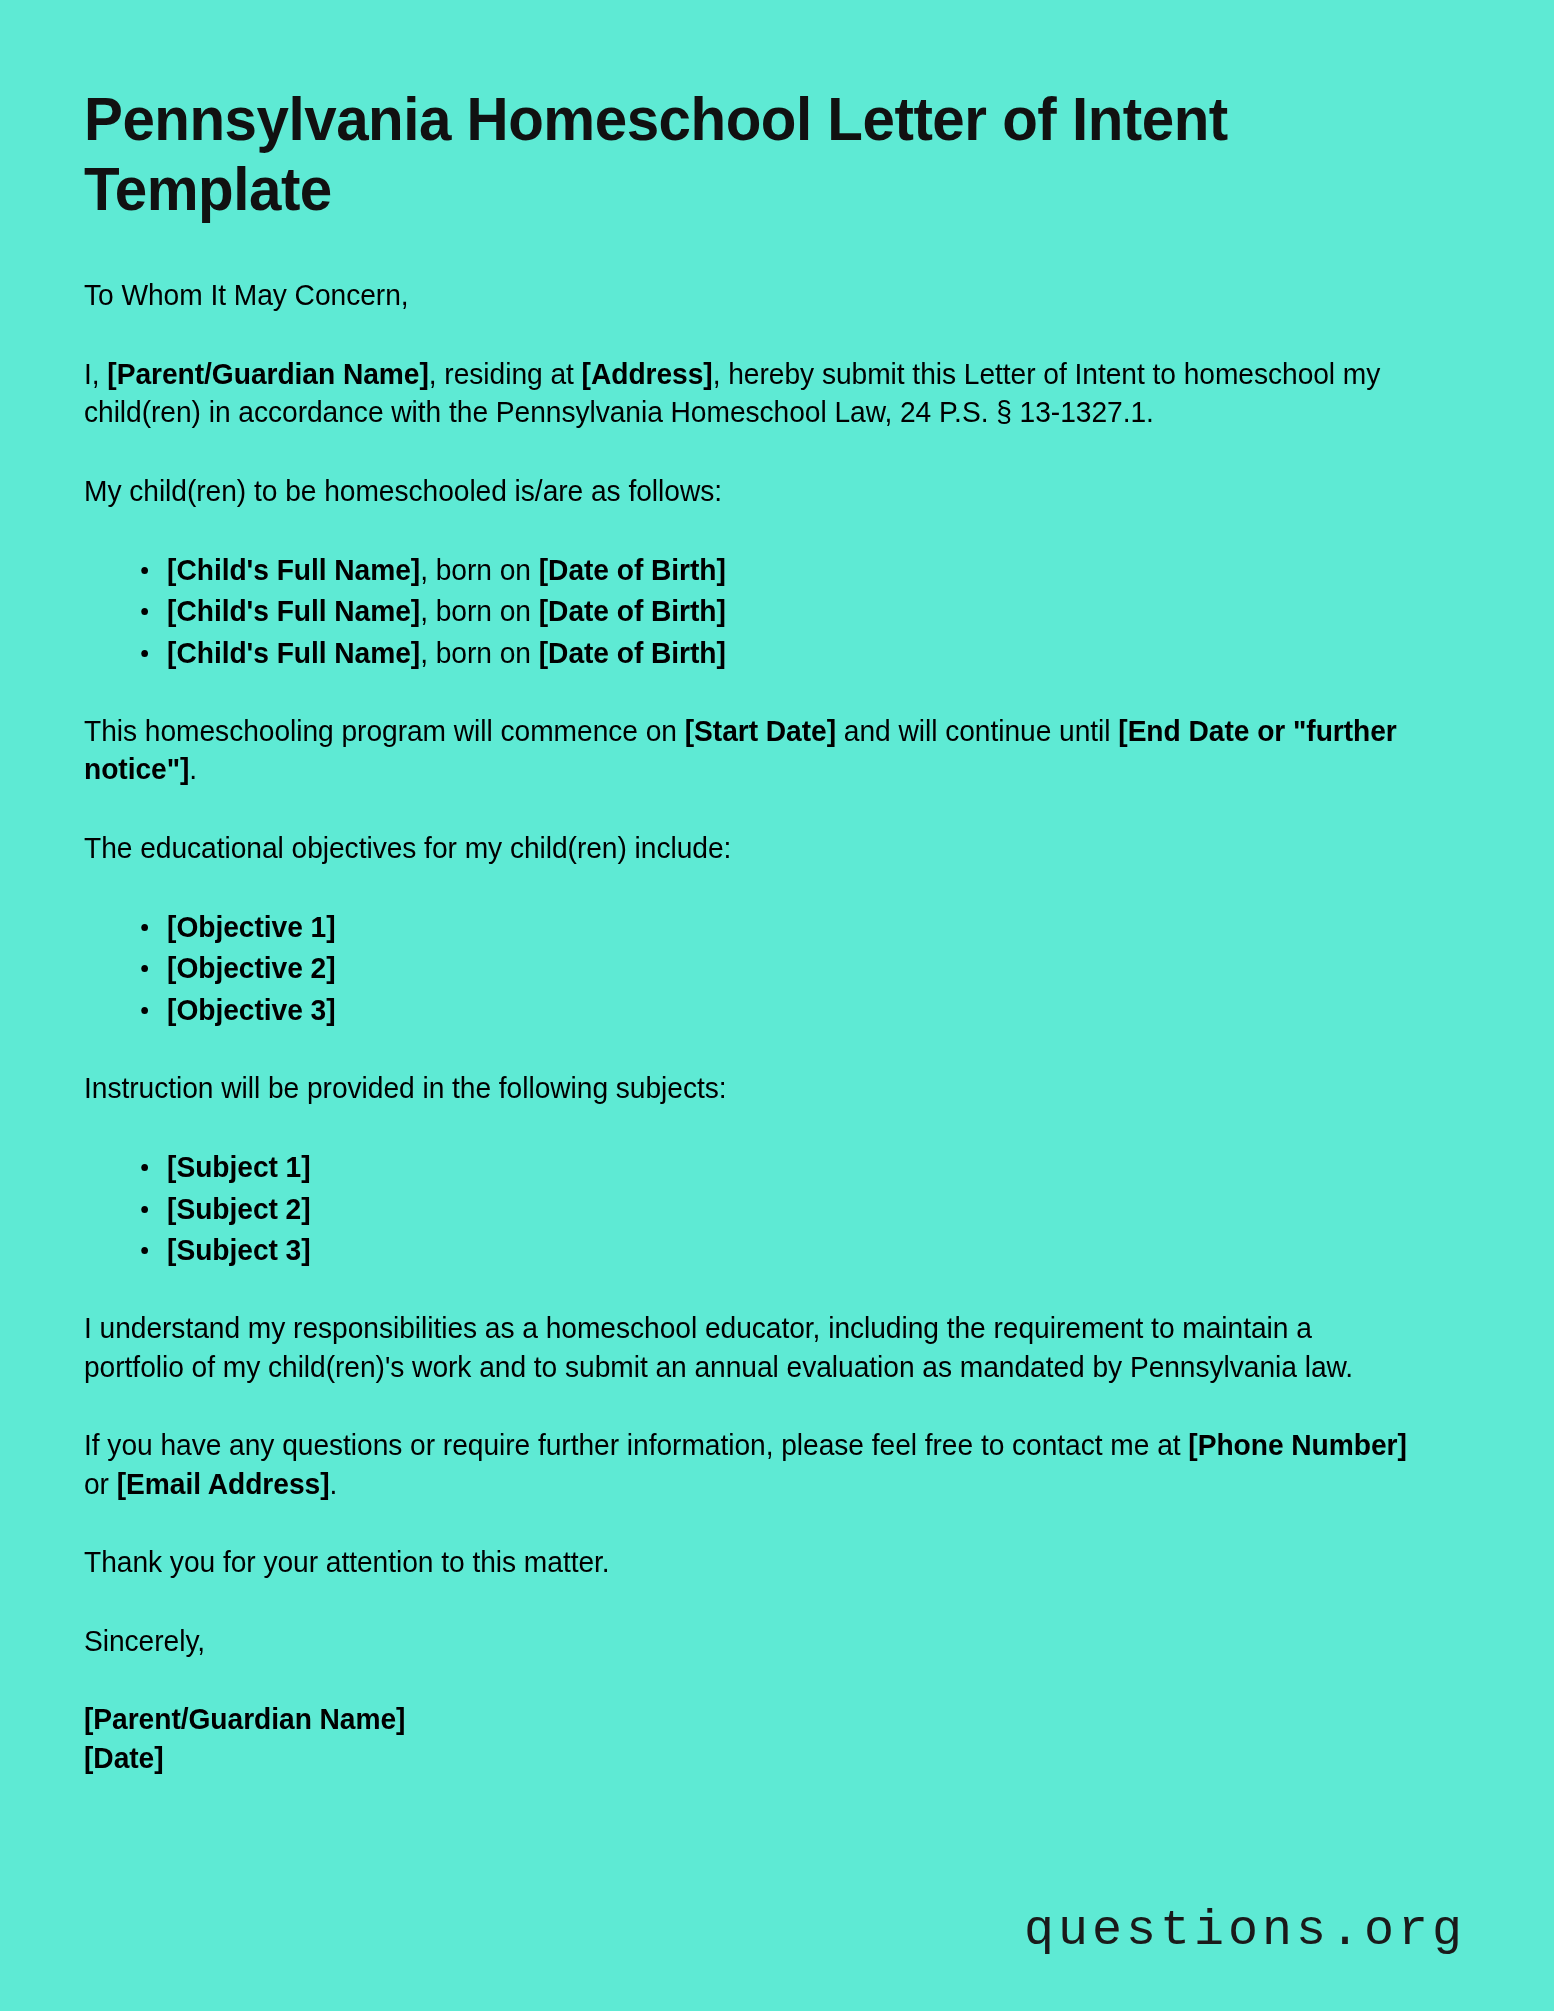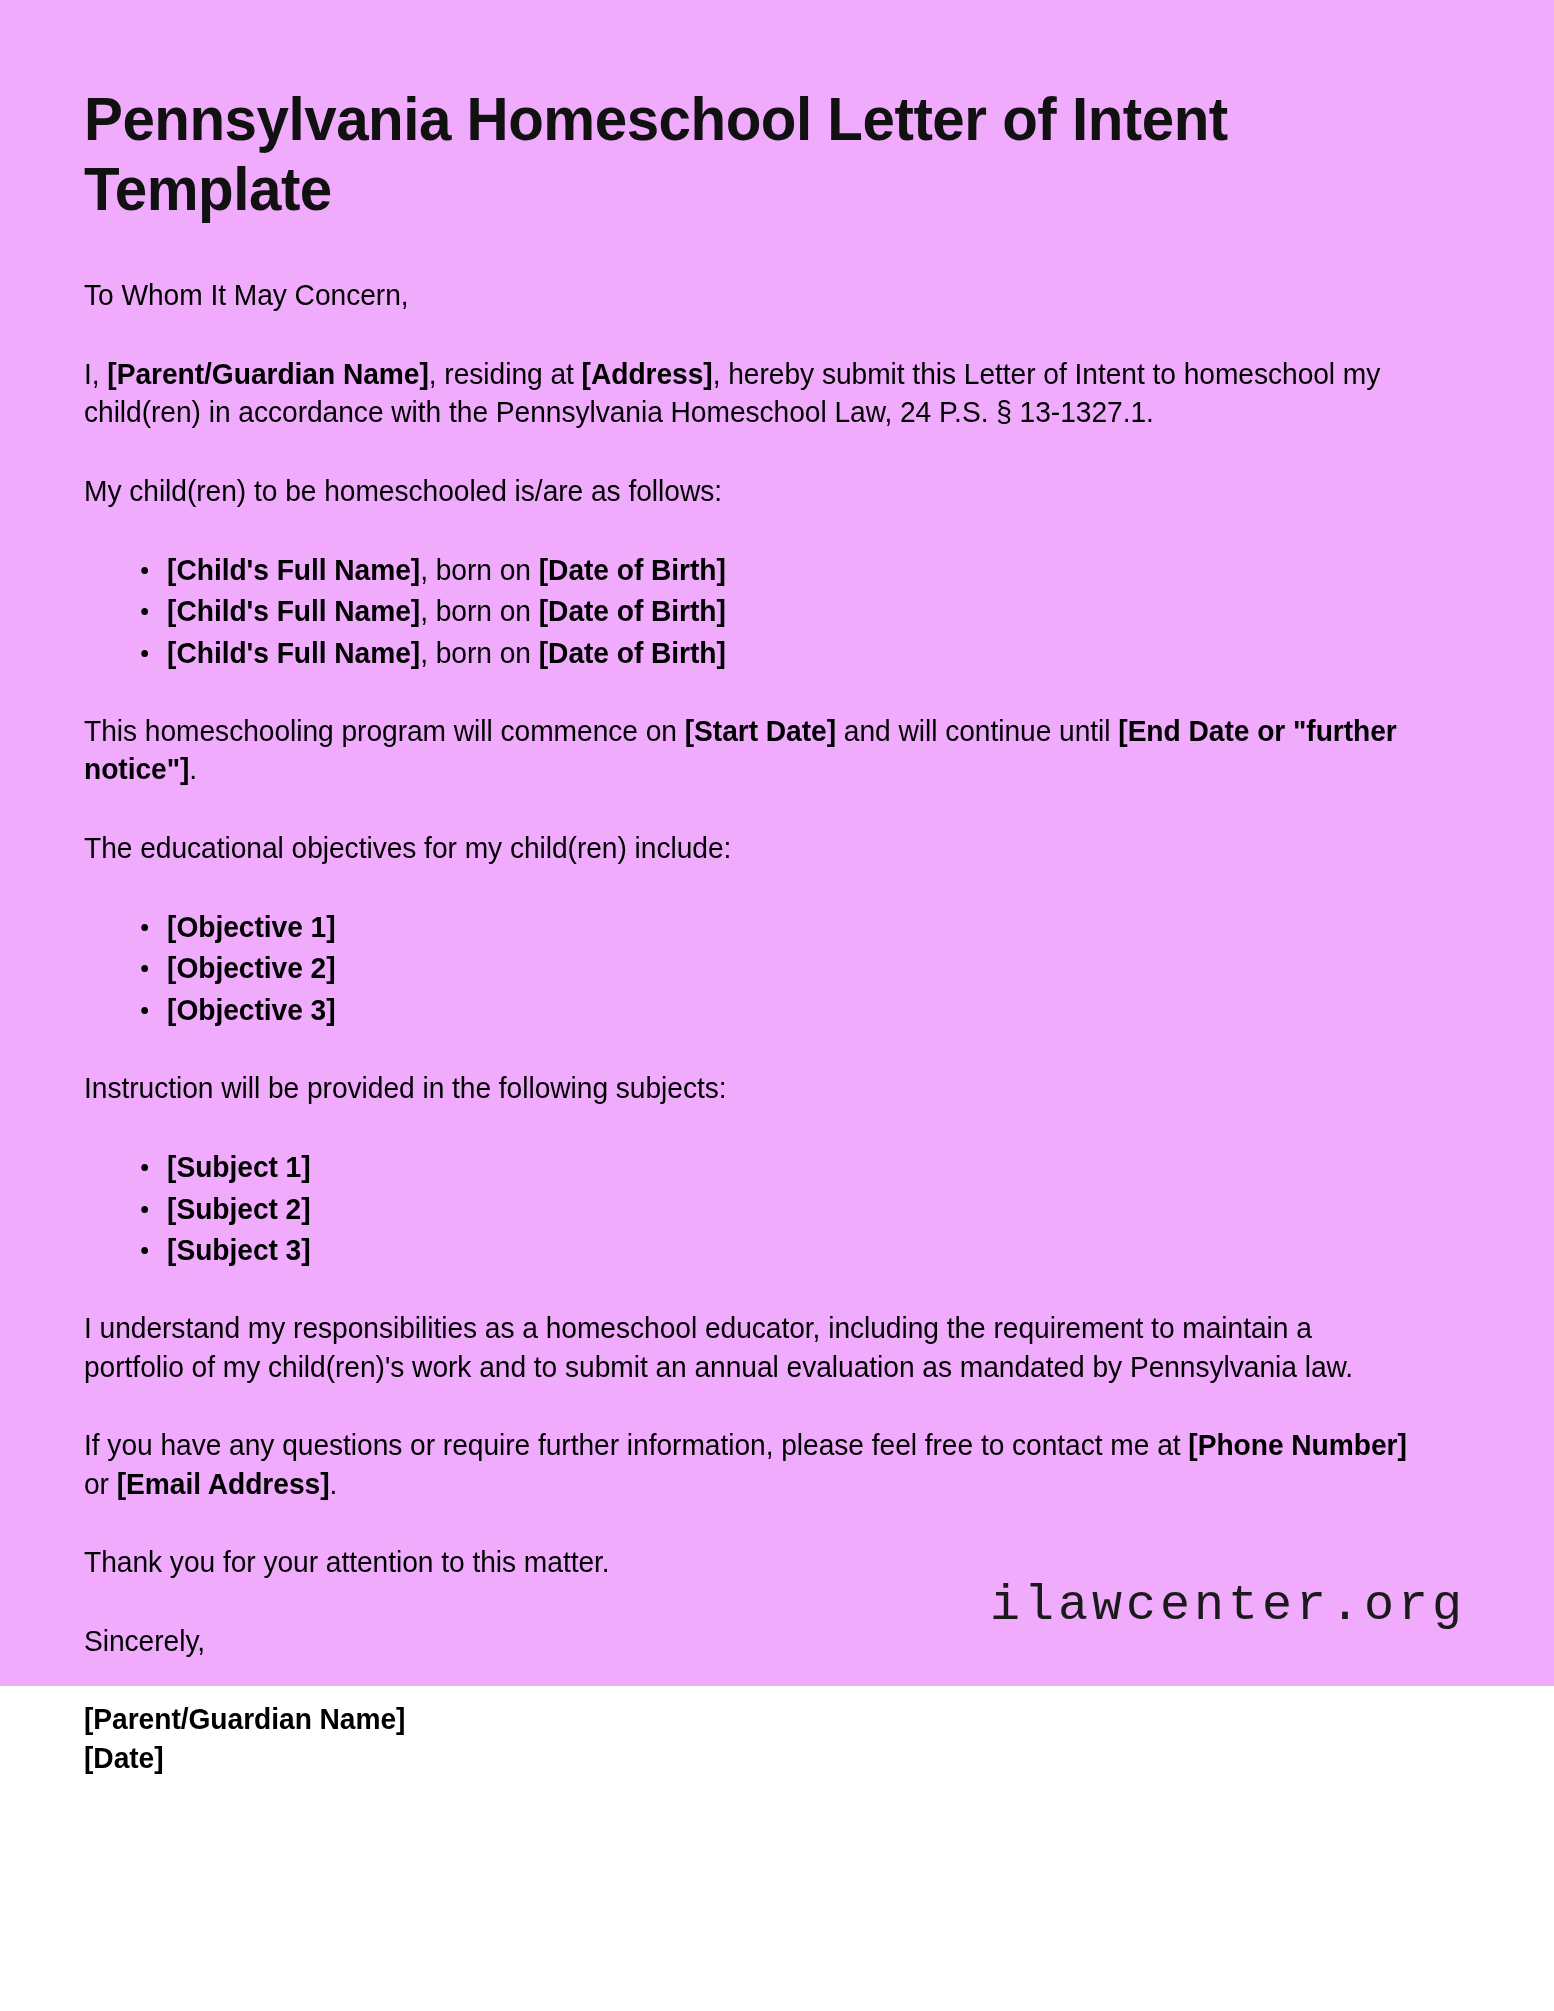--- a/index.html
+++ b/index.html
@@ -12,24 +12,24 @@
     height: 2011px;
     position: relative;
     font-family: "Liberation Sans", "DejaVu Sans", sans-serif;
     color: #000000;
     -webkit-font-smoothing: antialiased;
   }
   .page {
     position: absolute;
     left: 0; top: 0;
     width: 1554px;
-    height: 1686px;
+    height: 2011px;
     box-sizing: border-box;
     padding: 84px 104px 0 84px;
-    background: #f0abfc;
+    background: #5eead4;
   }
   .doc-title {
     font-family: "Liberation Sans Narrow", "Liberation Sans", sans-serif;
     font-weight: bold;
     font-size: 62px;
     line-height: 1.13;
     letter-spacing: -0.5px;
     margin: 0 0 52px 0;
     max-width: 1230px;
     color: #111111;
@@ -141,15 +141,15 @@
 
     <p class="para">Sincerely,</p>
 
     <div class="sig-group">
       <div class="sig-line">[Parent/Guardian Name]</div>
       <div class="sig-line">[Date]</div>
     </div>
 
   </div>
 
-  <div class="watermark">ilawcenter.org</div>
+  <div class="watermark">questions.org</div>
 
 </div>
 
 </body></html>

